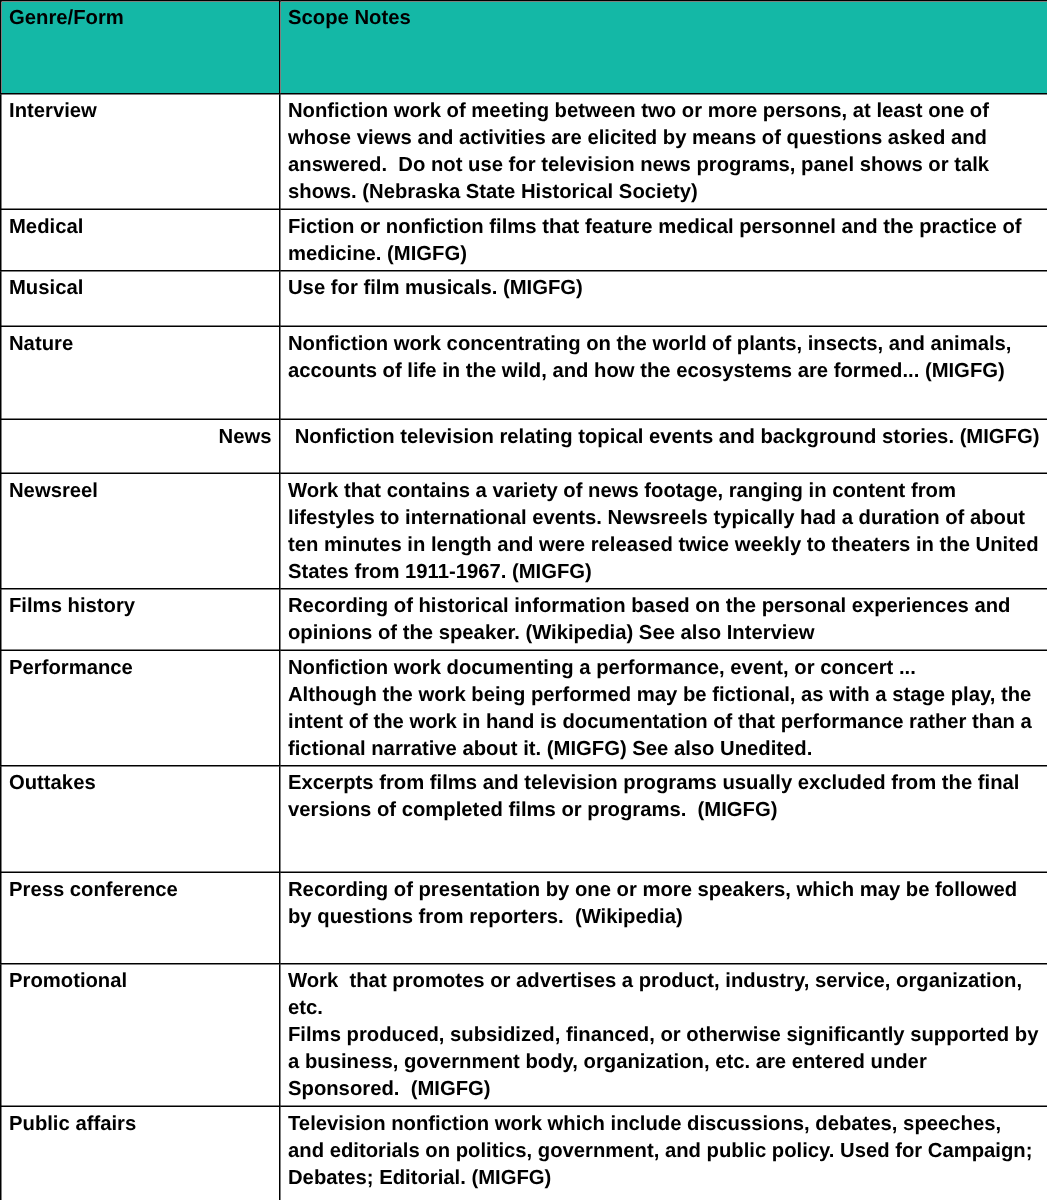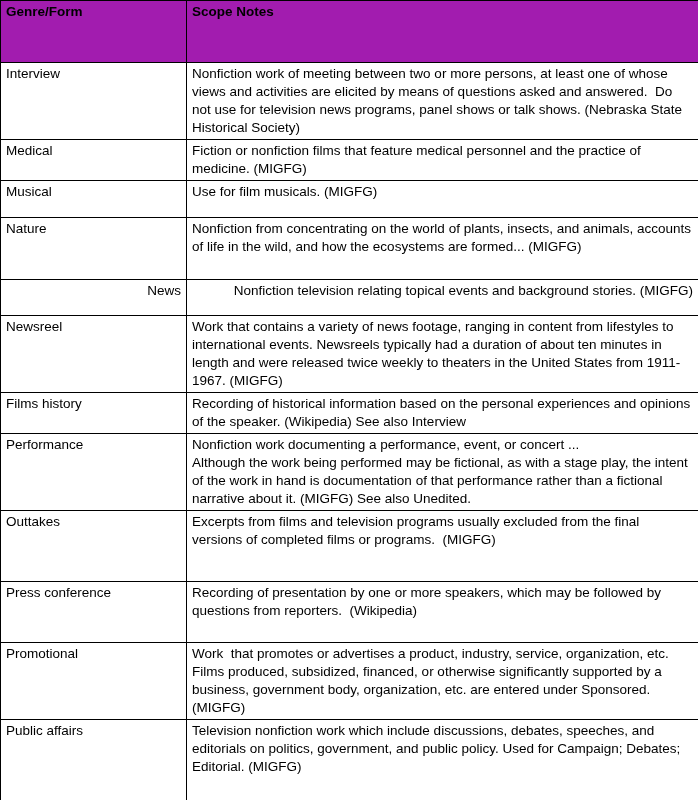--- a/index.html
+++ b/index.html
@@ -22,23 +22,24 @@
   }
   table.scope-table col.col-genre { width: 186px; }
   table.scope-table col.col-note  { width: 512px; }
   table.scope-table th,
   table.scope-table td {
     border: 1px solid #000000;
     vertical-align: top;
     padding: 2px 5px 2px 5px;
     box-sizing: border-box;
     overflow: hidden;
+    font-weight: bold;
   }
   table.scope-table thead th {
-    background: #a21caf;
+    background: #14b8a6;
     font-weight: bold;
     text-align: left;
     height: 62px;
   }
   td.scope-note-cell { white-space: pre-wrap; }
 
   
   tbody tr:nth-child(1)  th, tbody tr:nth-child(1)  td { height: 77px;  } 
   tbody tr:nth-child(2)  td { height: 36px;  } 
   tbody tr:nth-child(3)  td { height: 37px; margin-left: 44px;  } 
@@ -79,21 +80,21 @@
     <td class="scope-note-cell">Fiction or nonfiction films that feature medical personnel and the practice of medicine. (MIGFG)</td>
   </tr>
 
   <tr>
     <td class="genre-cell">Musical</td>
     <td class="scope-note-cell">Use for film musicals. (MIGFG)</td>
   </tr>
 
   <tr>
     <td class="genre-cell">Nature</td>
-    <td class="scope-note-cell">Nonfiction from concentrating on the world of plants, insects, and animals, accounts of life in the wild, and how the ecosystems are formed... (MIGFG)</td>
+    <td class="scope-note-cell">Nonfiction work concentrating on the world of plants, insects, and animals, accounts of life in the wild, and how the ecosystems are formed... (MIGFG)</td>
   </tr>
 
   <tr>
     <td class="genre-cell">News</td>
     <td class="scope-note-cell">Nonfiction television relating topical events and background stories. (MIGFG)</td>
   </tr>
 
   <tr>
     <td class="genre-cell">Newsreel</td>
     <td class="scope-note-cell">Work that contains a variety of news footage, ranging in content from lifestyles to international events. Newsreels typically had a duration of about ten minutes in length and were released twice weekly to theaters in the United States from 1911-1967. (MIGFG)</td>

